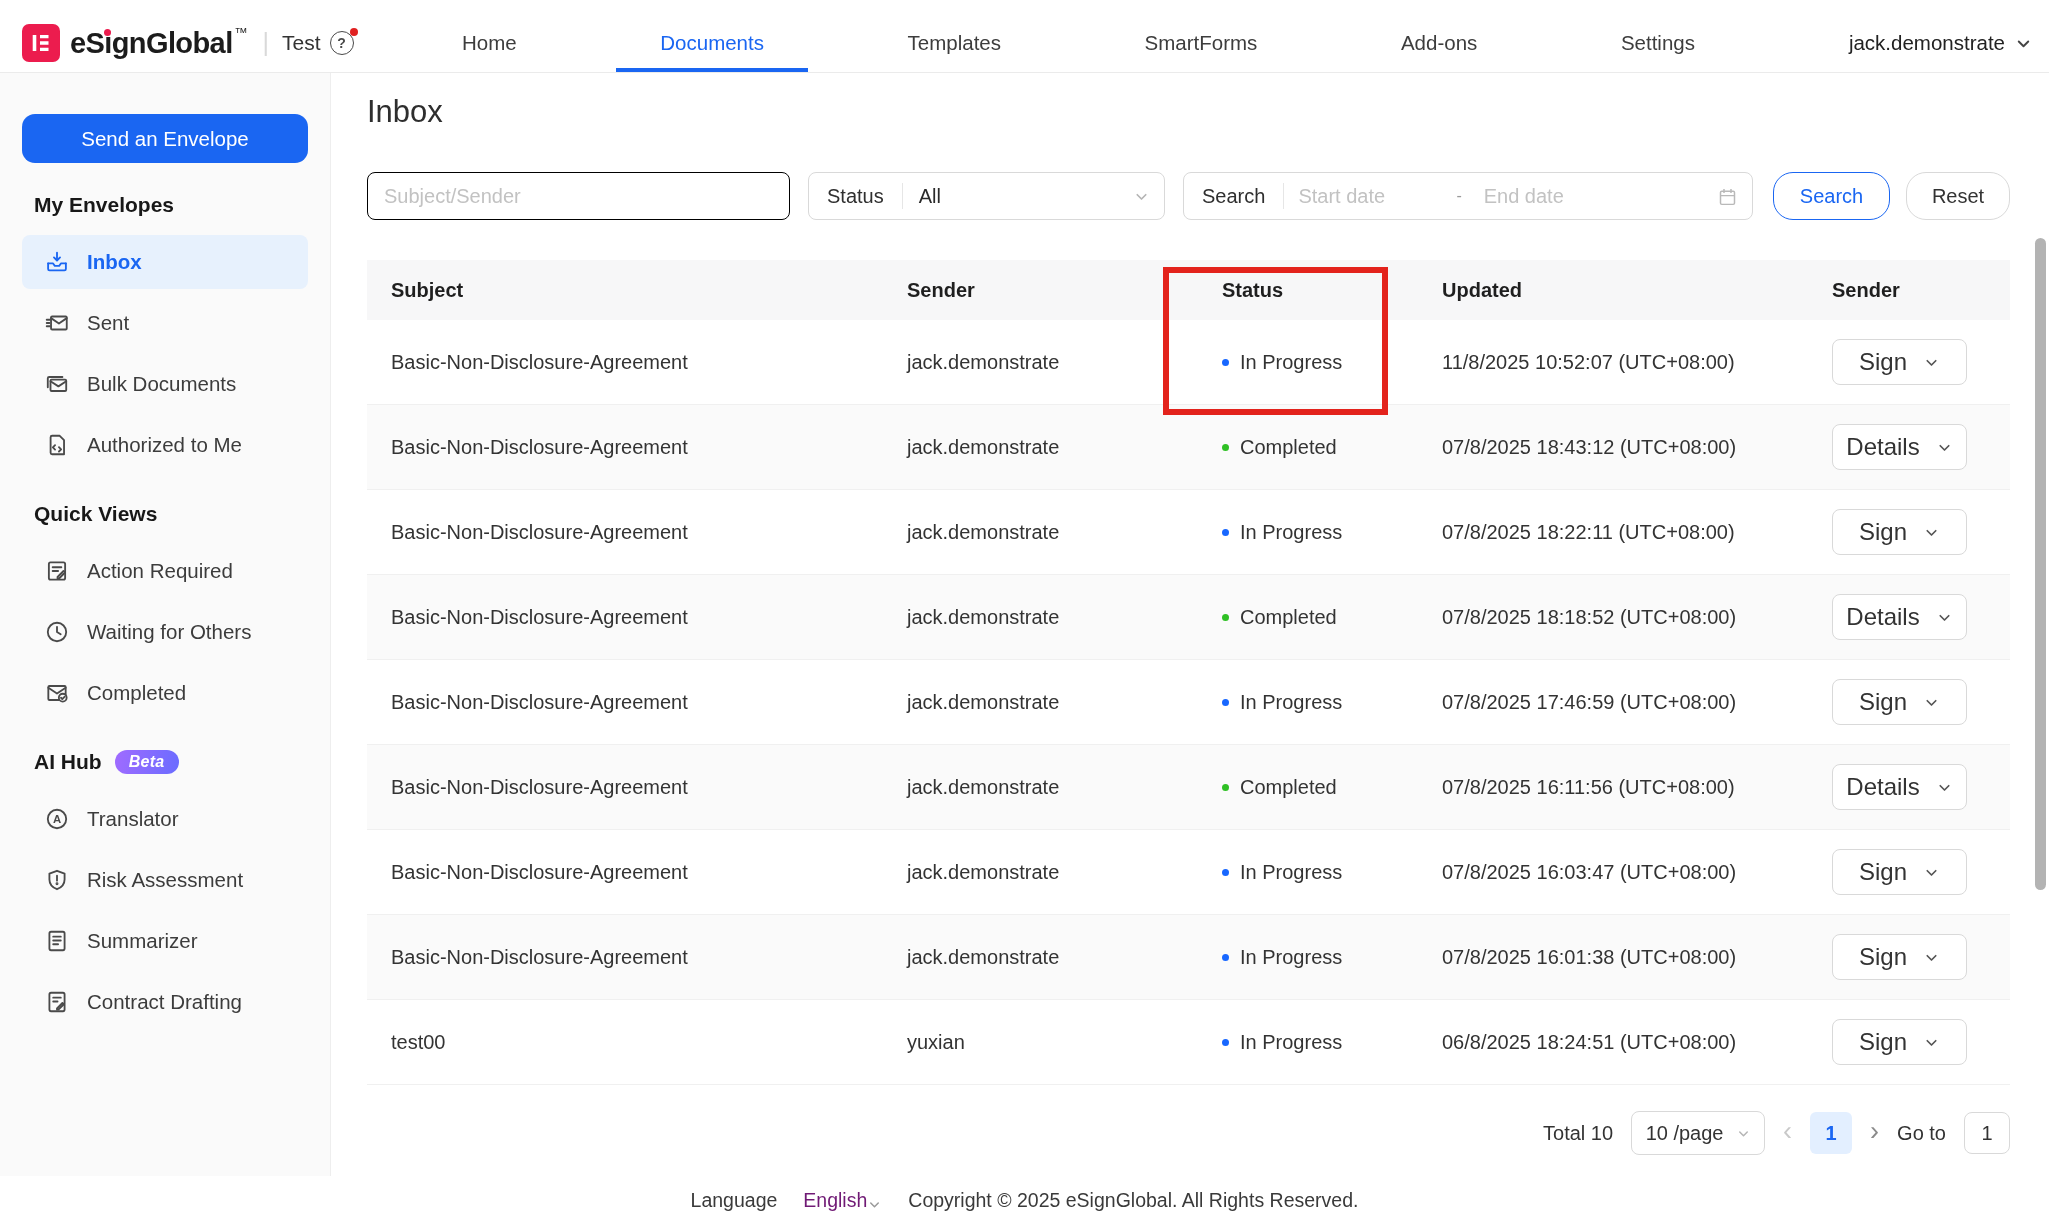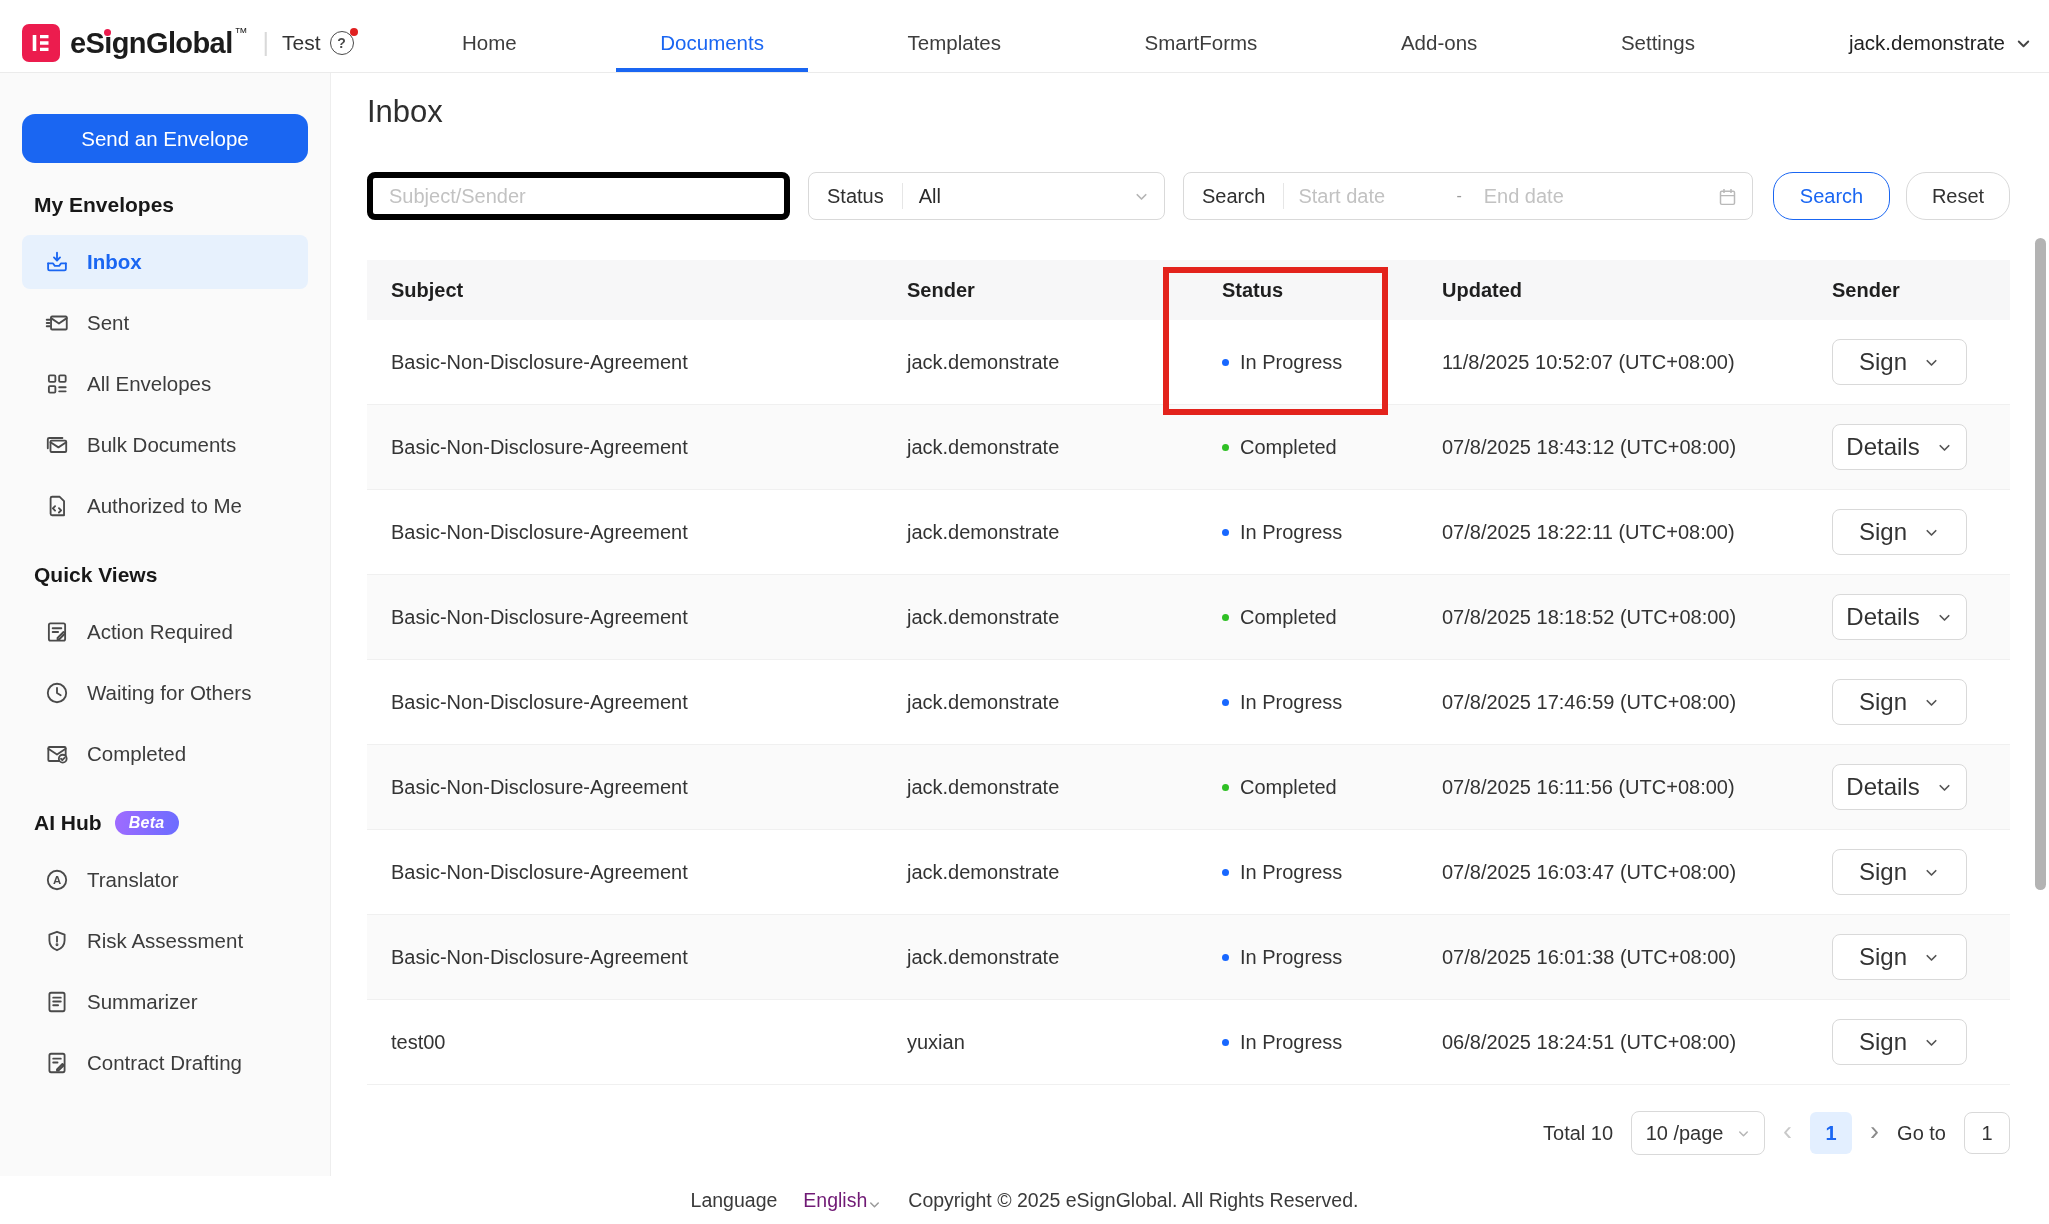--- a/index.html
+++ b/index.html
@@ -32,21 +32,21 @@
   .sec-title{font-size:21px;font-weight:700;color:#181818;margin:30px 0 18px 12px;display:flex;align-items:center;gap:13px}
   .side-item{height:54px;border-radius:8px;display:flex;align-items:center;gap:17px;padding-left:22px;font-size:20.5px;color:#3c3c3c;margin-bottom:7px;cursor:pointer}
   .side-item .icon{color:#4a4a4a;flex:none;display:flex}
   .side-item.active{background:#e7f1fd;color:#1a66f2;font-weight:700}
   .side-item.active .icon{color:#1a66f2}
   .beta{font-size:16px;font-style:italic;font-weight:700;color:#fff;background:linear-gradient(100deg,#a06bff,#6a6cff);padding:3px 14px;border-radius:12px;letter-spacing:.3px}
   
   .main{position:absolute;left:331px;top:58px;right:0;bottom:0;background:#fff;padding:0 39px 0 36px;box-sizing:border-box}
   .page-title{font-size:31px;font-weight:400;color:#2e2e2e;margin-top:36px}
   .filters{display:flex;margin-top:42px;height:48px;align-items:center}
-  .f-input{width:423px;height:48px;border:6px solid #000000;border-radius:8px;font-size:20px;padding:0 16px;box-sizing:border-box;color:#333;font-family:inherit;outline:none}
+  .f-input{width:423px;height:48px;border:1px solid #000000;border-radius:8px;font-size:20px;padding:0 16px;box-sizing:border-box;color:#333;font-family:inherit;outline:none}
   input::placeholder{color:#c2c2c2}
   .f-box{height:48px;border:1px solid #d9d9d9;border-radius:8px;display:flex;align-items:center;box-sizing:border-box;background:#fff}
   .status-box{width:357px;margin-left:18px;cursor:pointer}
   .f-label{font-size:20px;color:#2f2f2f;padding:0 18px;white-space:nowrap}
   .v-div{width:1px;height:26px;background:#e6e6e6;flex:none}
   .f-value{font-size:20px;color:#2a2a2a;padding:0 16px;flex:1}
   .mr14{margin-right:14px}
   .date-box{width:570px;margin-left:18px}
   .d-input{border:none;outline:none;font-size:20px;width:150px;color:#333;font-family:inherit;background:transparent;padding:0 0 0 14px}
   .d-sep{color:#9a9a9a;padding:0 8px}
@@ -143,31 +143,20 @@
           <rect x="6.5" y="6" width="14.5" height="12" rx="1"></rect>
           <path d="M6.5 7.5l7.3 5 7.2-5"></path>
           <path d="M2.5 9h3M2.5 12h2.5M2.5 15h3"></path>
         </svg>
       </span>
     <span class="lbl">Sent</span>
   </div>
   <div class="side-item">
     <span class="icon">
         <svg width="26" height="26" viewBox="0 0 24 24" fill="none" stroke="currentColor" stroke-width="1.7" stroke-linecap="round" stroke-linejoin="round">
-          <rect x="4.5" y="4" width="6" height="6" rx="1"></rect>
-          <rect x="4.5" y="14" width="6" height="6" rx="1"></rect>
-          <rect x="14" y="4" width="6" height="6" rx="1"></rect>
-          <path d="M14 15h6M14 18.8h6"></path>
-        </svg>
-      </span>
-    <span class="lbl">All Envelopes</span>
-  </div>
-  <div class="side-item">
-    <span class="icon">
-        <svg width="26" height="26" viewBox="0 0 24 24" fill="none" stroke="currentColor" stroke-width="1.7" stroke-linecap="round" stroke-linejoin="round">
           <rect x="6" y="8" width="14.5" height="10.5" rx="1"></rect>
           <path d="M6 9.5l7.3 4.7 7.2-4.7"></path>
           <path d="M3.5 15V6.8c0-.7.6-1.3 1.3-1.3H17"></path>
         </svg>
       </span>
     <span class="lbl">Bulk Documents</span>
   </div>
   <div class="side-item">
     <span class="icon">
         <svg width="26" height="26" viewBox="0 0 24 24" fill="none" stroke="currentColor" stroke-width="1.7" stroke-linecap="round" stroke-linejoin="round">

